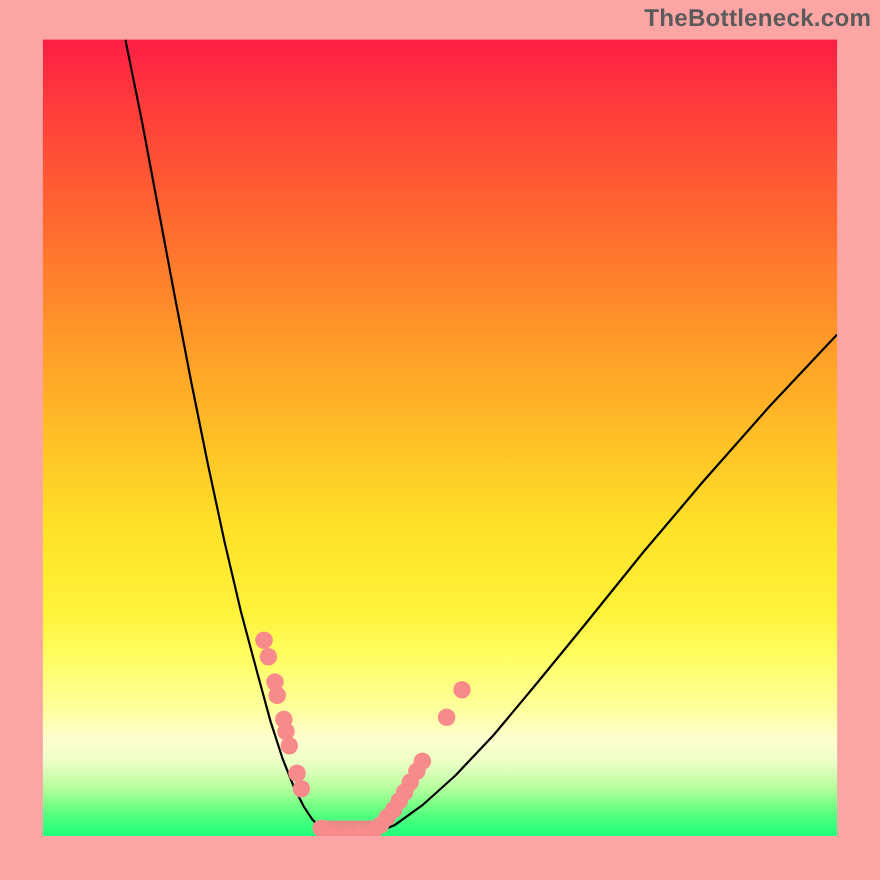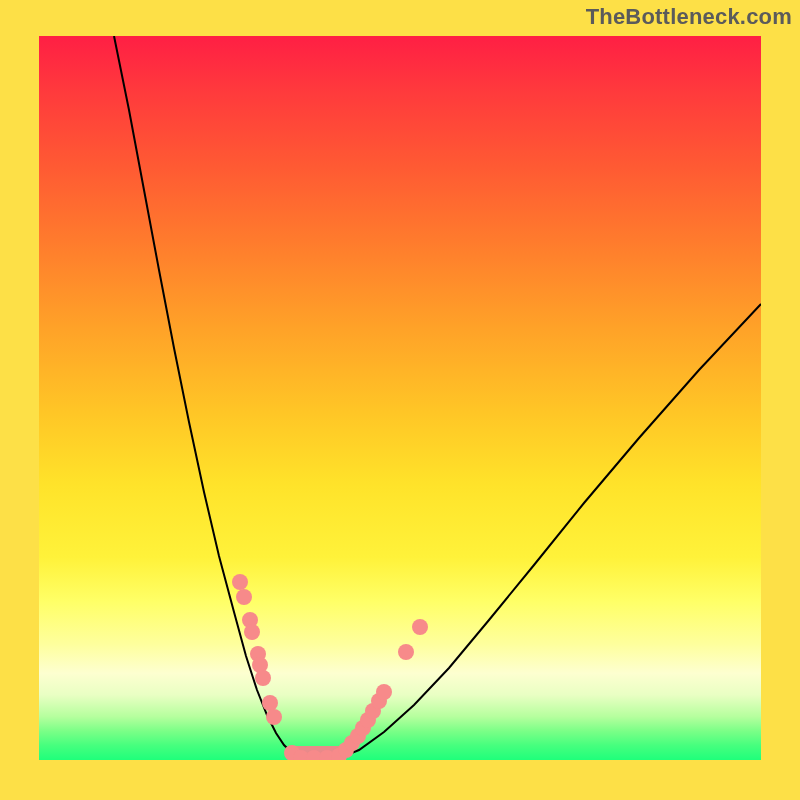--- a/index.html
+++ b/index.html
@@ -7,21 +7,21 @@
     padding: 0;
     width: 800px;
     height: 800px;
     background: #000;
     overflow: hidden;
     font-family: Arial, Helvetica, sans-serif;
   }
   .frame {
     position: absolute;
     inset: 0;
-    background: #fde047;
+    background: #fca5a5;
   }
   .plot-area {
     position: absolute;
     left: 39px;
     top: 36px;
     width: 722px;
     height: 724px;
     background: linear-gradient(
       to bottom,
       #ff1f44 0%,

